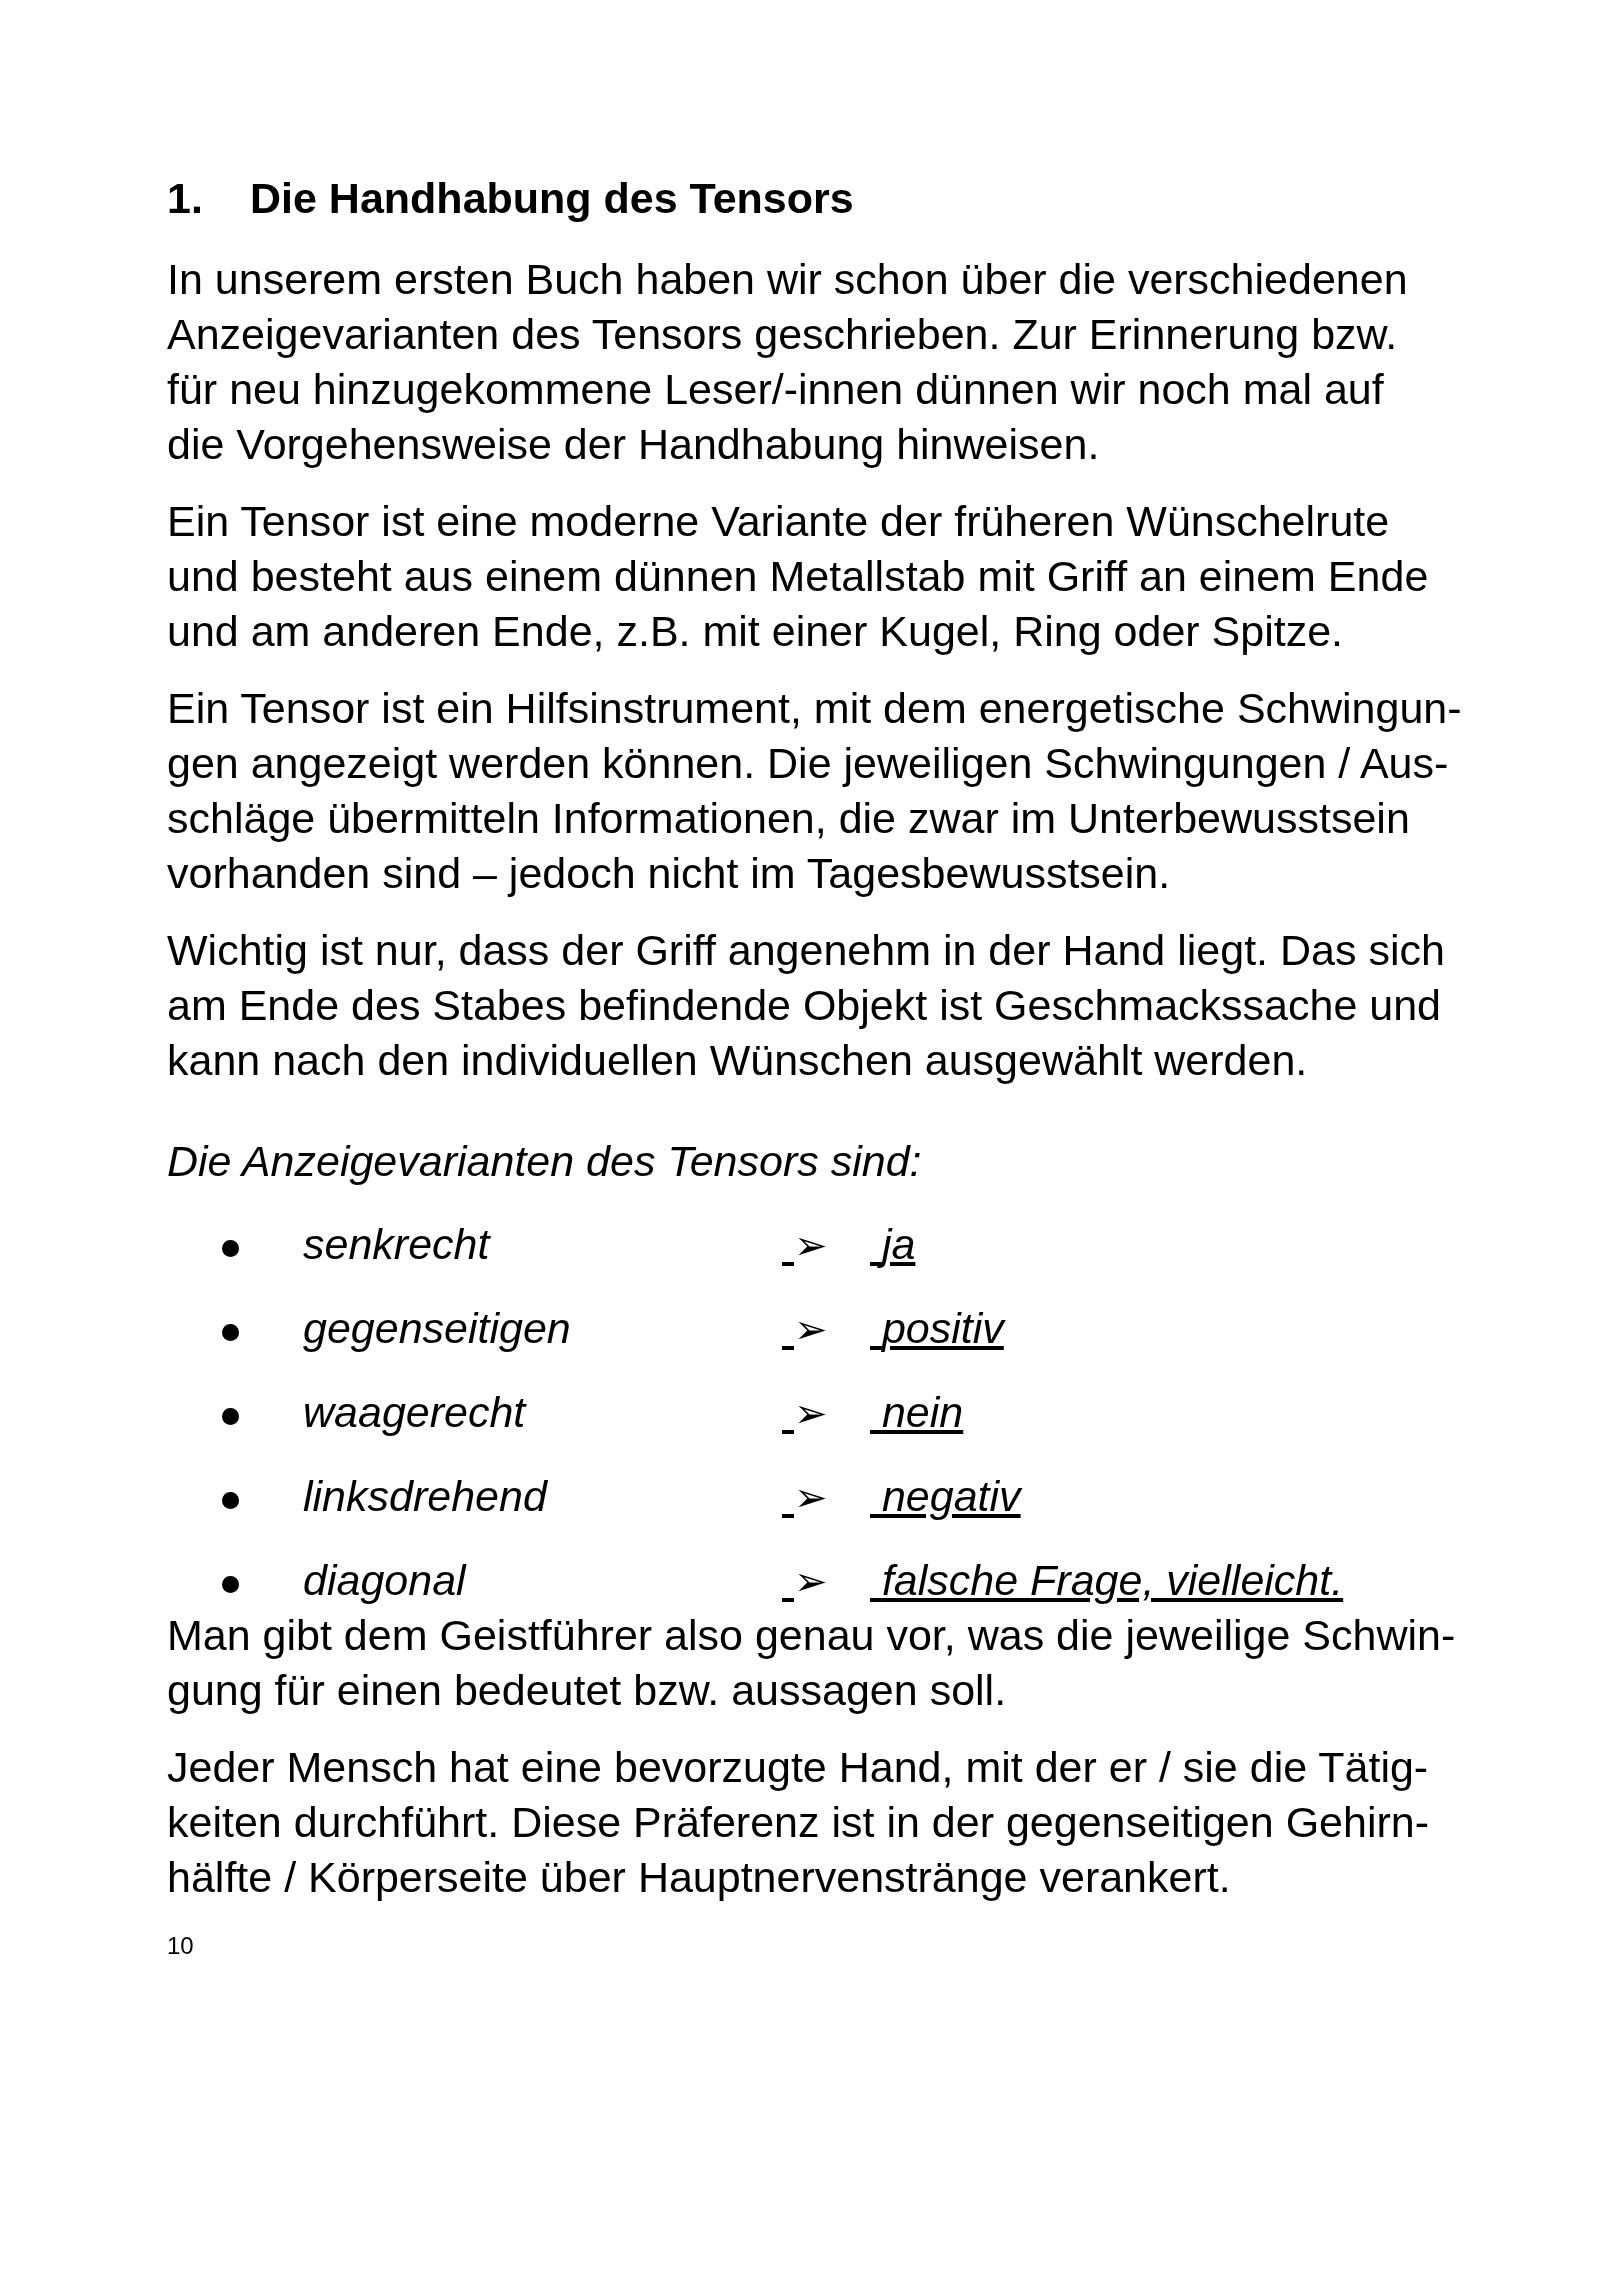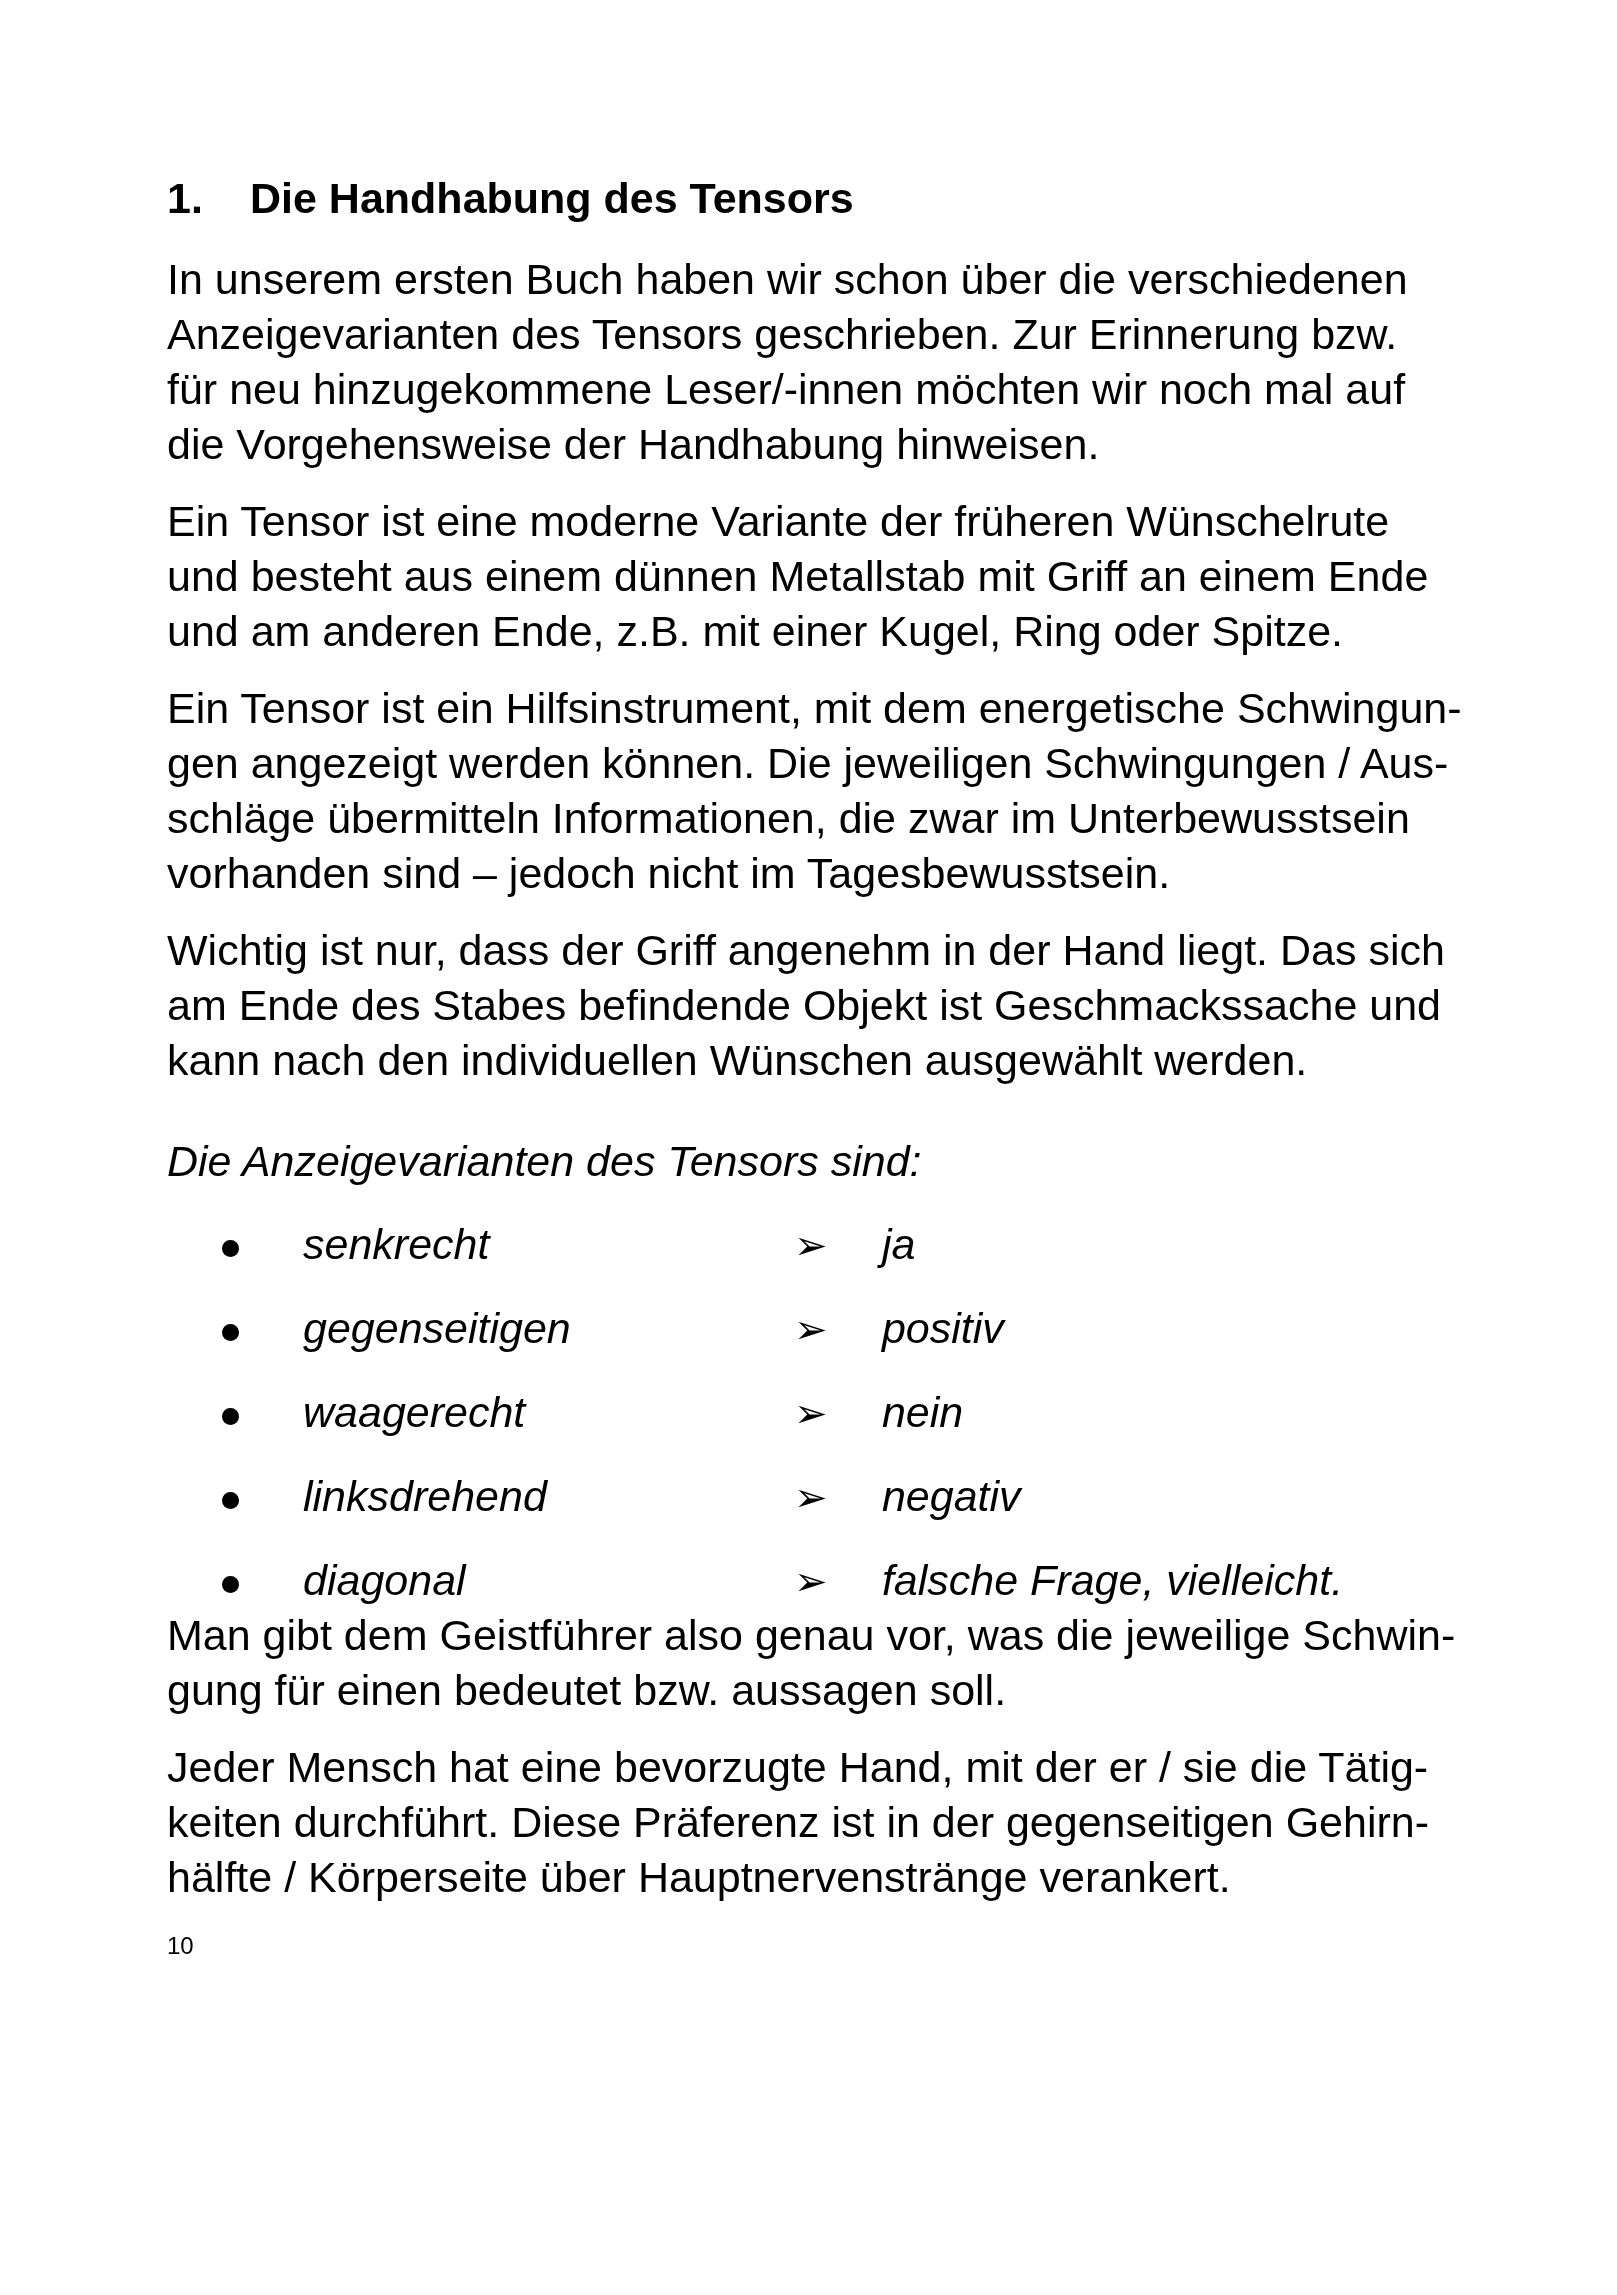--- a/index.html
+++ b/index.html
@@ -55,20 +55,21 @@
     margin-bottom: 0;
   }
   .variant-row {
     position: relative;
     padding-left: 136px;
     font-size: 43px;
     line-height: 55px;
     height: 55px;
     margin-bottom: 29px;
     white-space: nowrap;
+    text-decoration: underline;
   }
   .variant-row:last-child {
     margin-bottom: 0;
   }
   .bullet-dot {
     position: absolute;
     left: 55px;
     top: 23px;
     width: 16.7px;
     height: 16.7px;
@@ -103,21 +104,21 @@
 
 <div class="page">
 
   <div class="heading">
     <span class="heading-number">1.</span>
     <span class="heading-title">Die Handhabung des Tensors</span>
   </div>
 
   <p class="para first-para">In unserem ersten Buch haben wir schon über die verschiedenen
 Anzeigevarianten des Tensors geschrieben. Zur Erinnerung bzw.
-für neu hinzugekommene Leser/-innen möchten wir noch mal auf
+für neu hinzugekommene Leser/-innen dünnen wir noch mal auf
 die Vorgehensweise der Handhabung hinweisen.</p>
 
   <p class="para">Ein Tensor ist eine moderne Variante der früheren Wünschelrute
 und besteht aus einem dünnen Metallstab mit Griff an einem Ende
 und am anderen Ende, z.B. mit einer Kugel, Ring oder Spitze.</p>
 
   <p class="para">Ein Tensor ist ein Hilfsinstrument, mit dem energetische Schwingun-
 gen angezeigt werden können. Die jeweiligen Schwingungen / Aus-
 schläge übermitteln Informationen, die zwar im Unterbewusstsein
 vorhanden sind – jedoch nicht im Tagesbewusstsein.</p>

